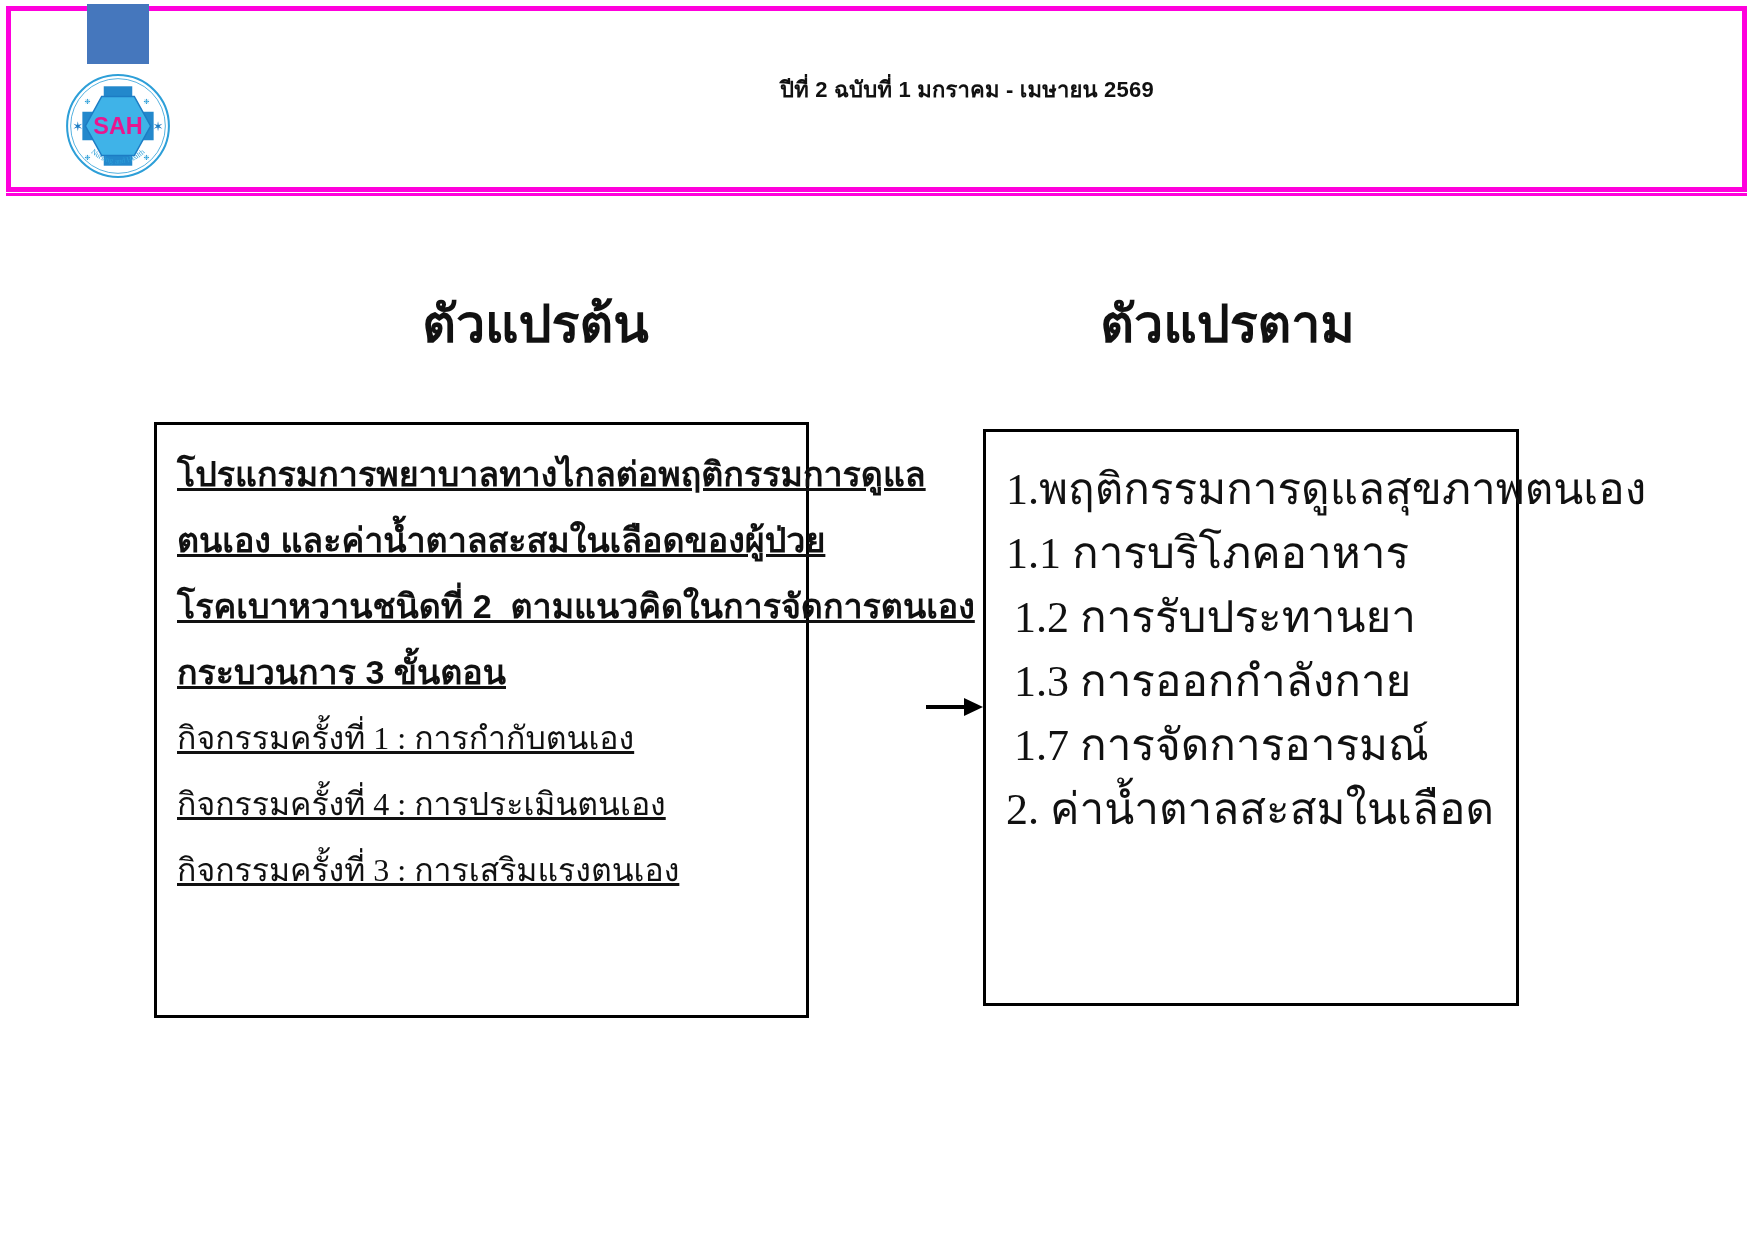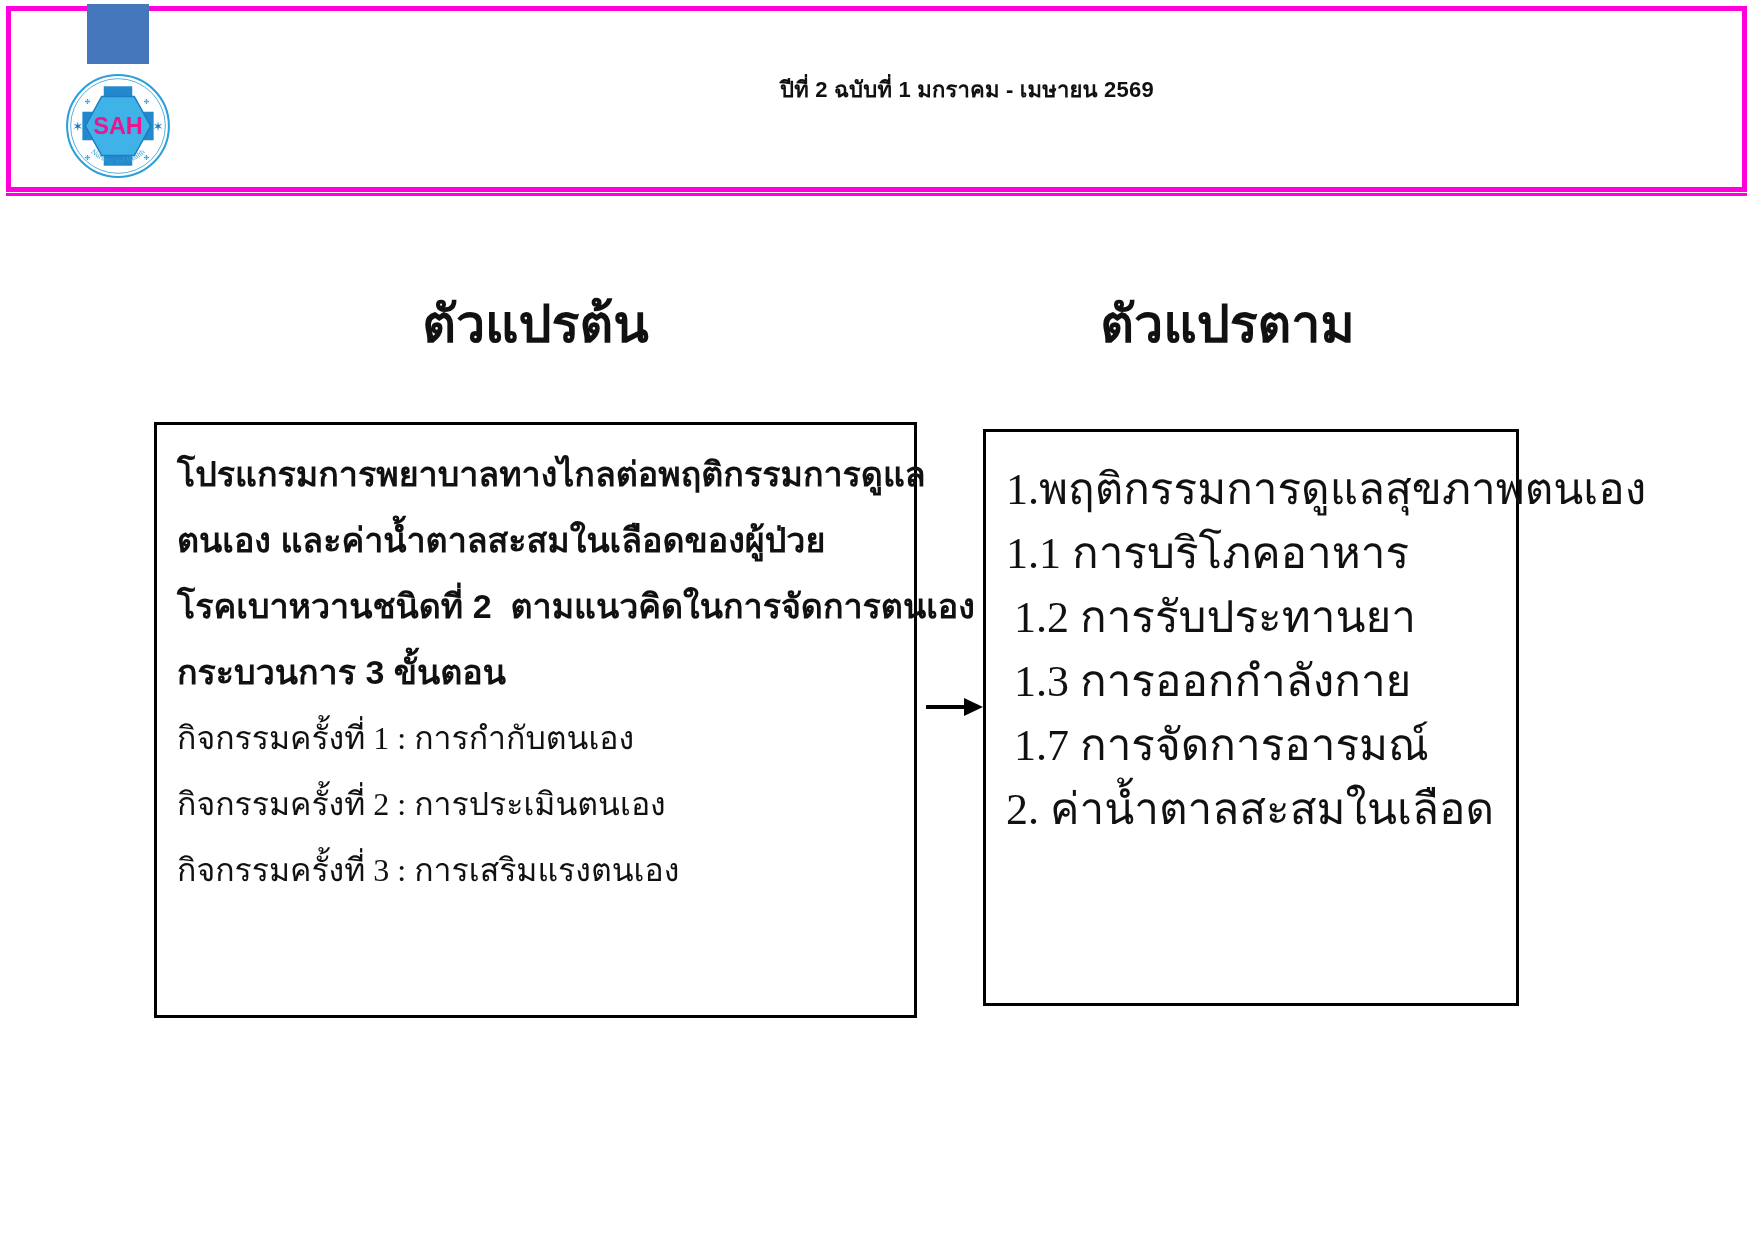--- a/index.html
+++ b/index.html
@@ -32,21 +32,21 @@
   .var-heading{
     position:absolute;top:282px;height:64px;text-align:center;
     font-family:"Liberation Serif","DejaVu Serif",serif;font-weight:700;font-size:52px;
   }
   .var-heading.left{left:154px;width:763px;}
   .var-heading.right{left:960px;width:535px;}
   
   .var-box{
     position:absolute;border:3px solid #000;box-sizing:border-box;background:#fff;
   }
-  .box-left{left:154px;top:422px;width:763px;height:596px;padding:16px 8px 0 20px;}
+  .box-left{left:154px;top:422px;width:655px;height:596px;padding:16px 8px 0 20px;text-decoration:underline;}
   .box-right{left:983px;top:429px;width:536px;height:577px;padding:26px 8px 0 20px;}
   .var-box p{margin:0;line-height:66px;white-space:pre;}
   .box-right p{line-height:64px;}
   .ln-bold{
     font-family:"Liberation Sans","DejaVu Sans",sans-serif;
     font-weight:700;font-size:34px;
   }
   .ln-serif{
     font-family:"Liberation Serif","DejaVu Serif",serif;
     font-weight:400;font-size:32px;
@@ -98,21 +98,21 @@
 
 <div class="var-heading left">ตัวแปรต้น</div>
 <div class="var-heading right">ตัวแปรตาม</div>
 
 <div class="var-box box-left">
   <p class="ln-bold">โปรแกรมการพยาบาลทางไกลต่อพฤติกรรมการดูแล</p>
   <p class="ln-bold">ตนเอง และค่าน้ำตาลสะสมในเลือดของผู้ป่วย</p>
   <p class="ln-bold">โรคเบาหวานชนิดที่ 2  ตามแนวคิดในการจัดการตนเอง</p>
   <p class="ln-bold">กระบวนการ 3 ขั้นตอน</p>
   <p class="ln-serif">กิจกรรมครั้งที่ 1 : การกำกับตนเอง</p>
-  <p class="ln-serif">กิจกรรมครั้งที่ 2 : การประเมินตนเอง</p>
+  <p class="ln-serif">กิจกรรมครั้งที่ 4 : การประเมินตนเอง</p>
   <p class="ln-serif">กิจกรรมครั้งที่ 3 : การเสริมแรงตนเอง</p>
 </div>
 
 <div class="arrow-wrap">
   <svg viewBox="0 0 80 38" width="80" height="38">
     <line x1="18" y1="19" x2="58" y2="19" stroke="#000" stroke-width="4"></line>
     <polygon points="56,10 75,19 56,28" fill="#000"></polygon>
   </svg>
 </div>
 

